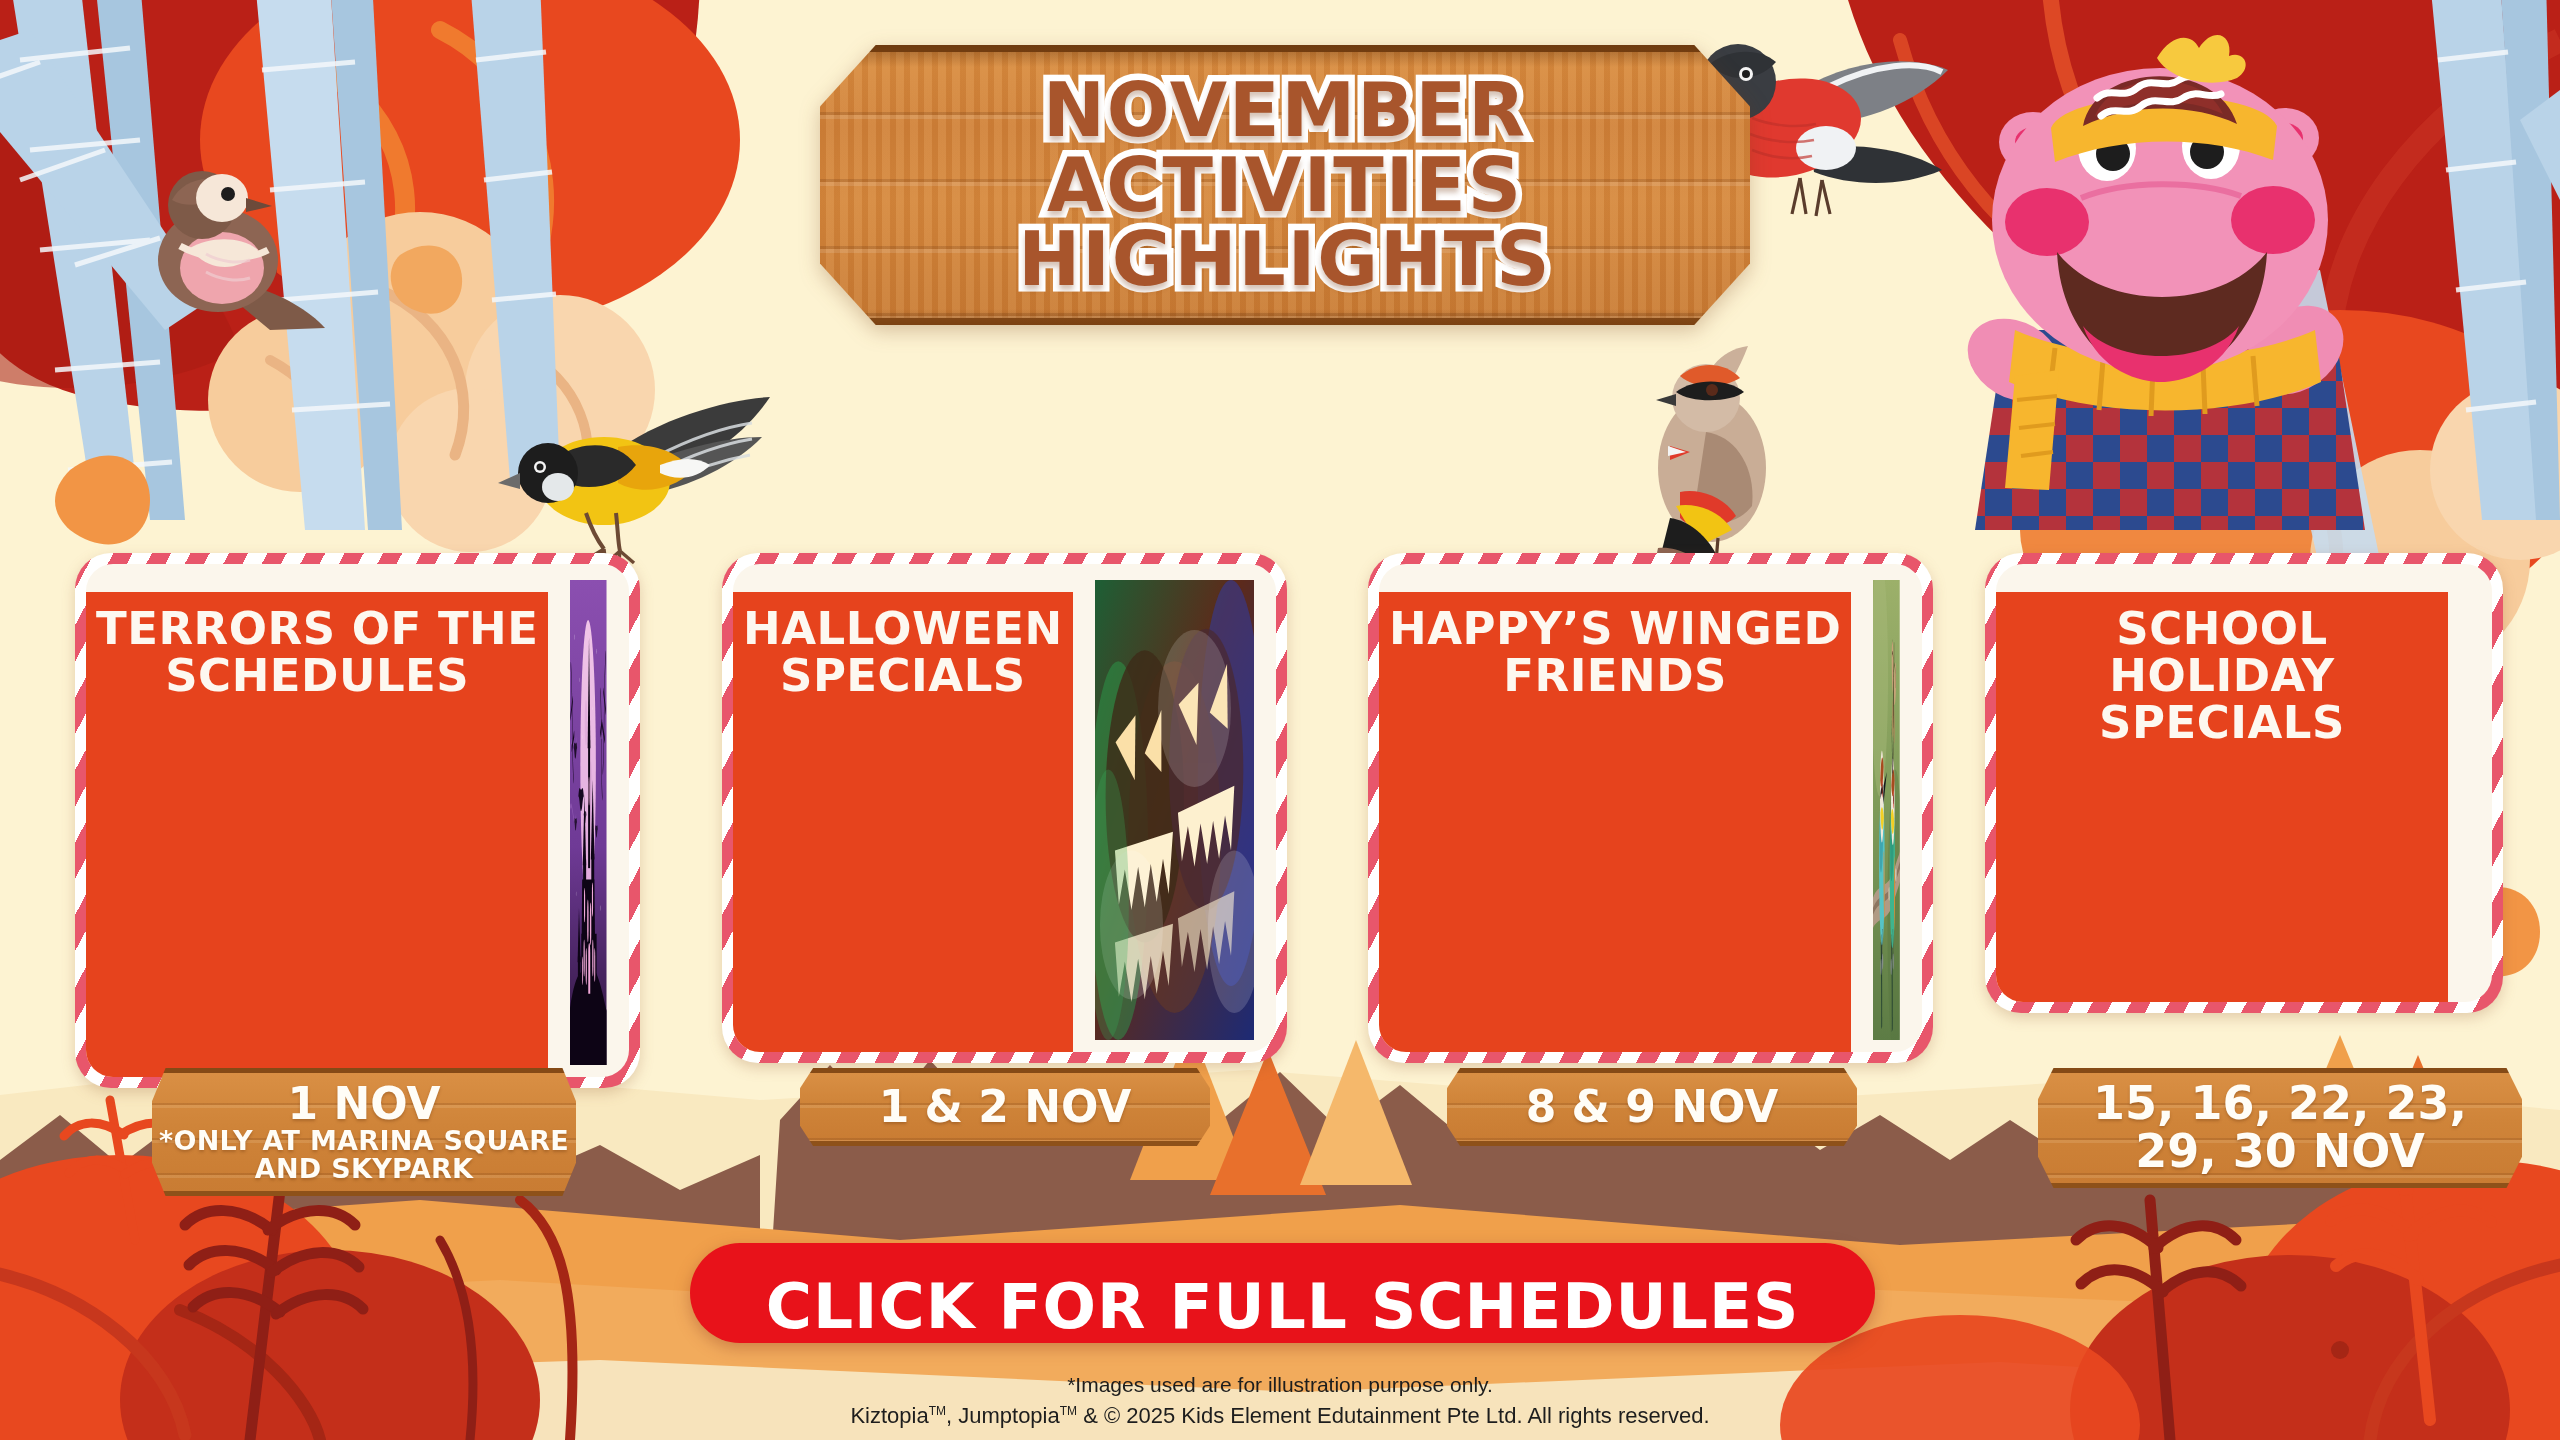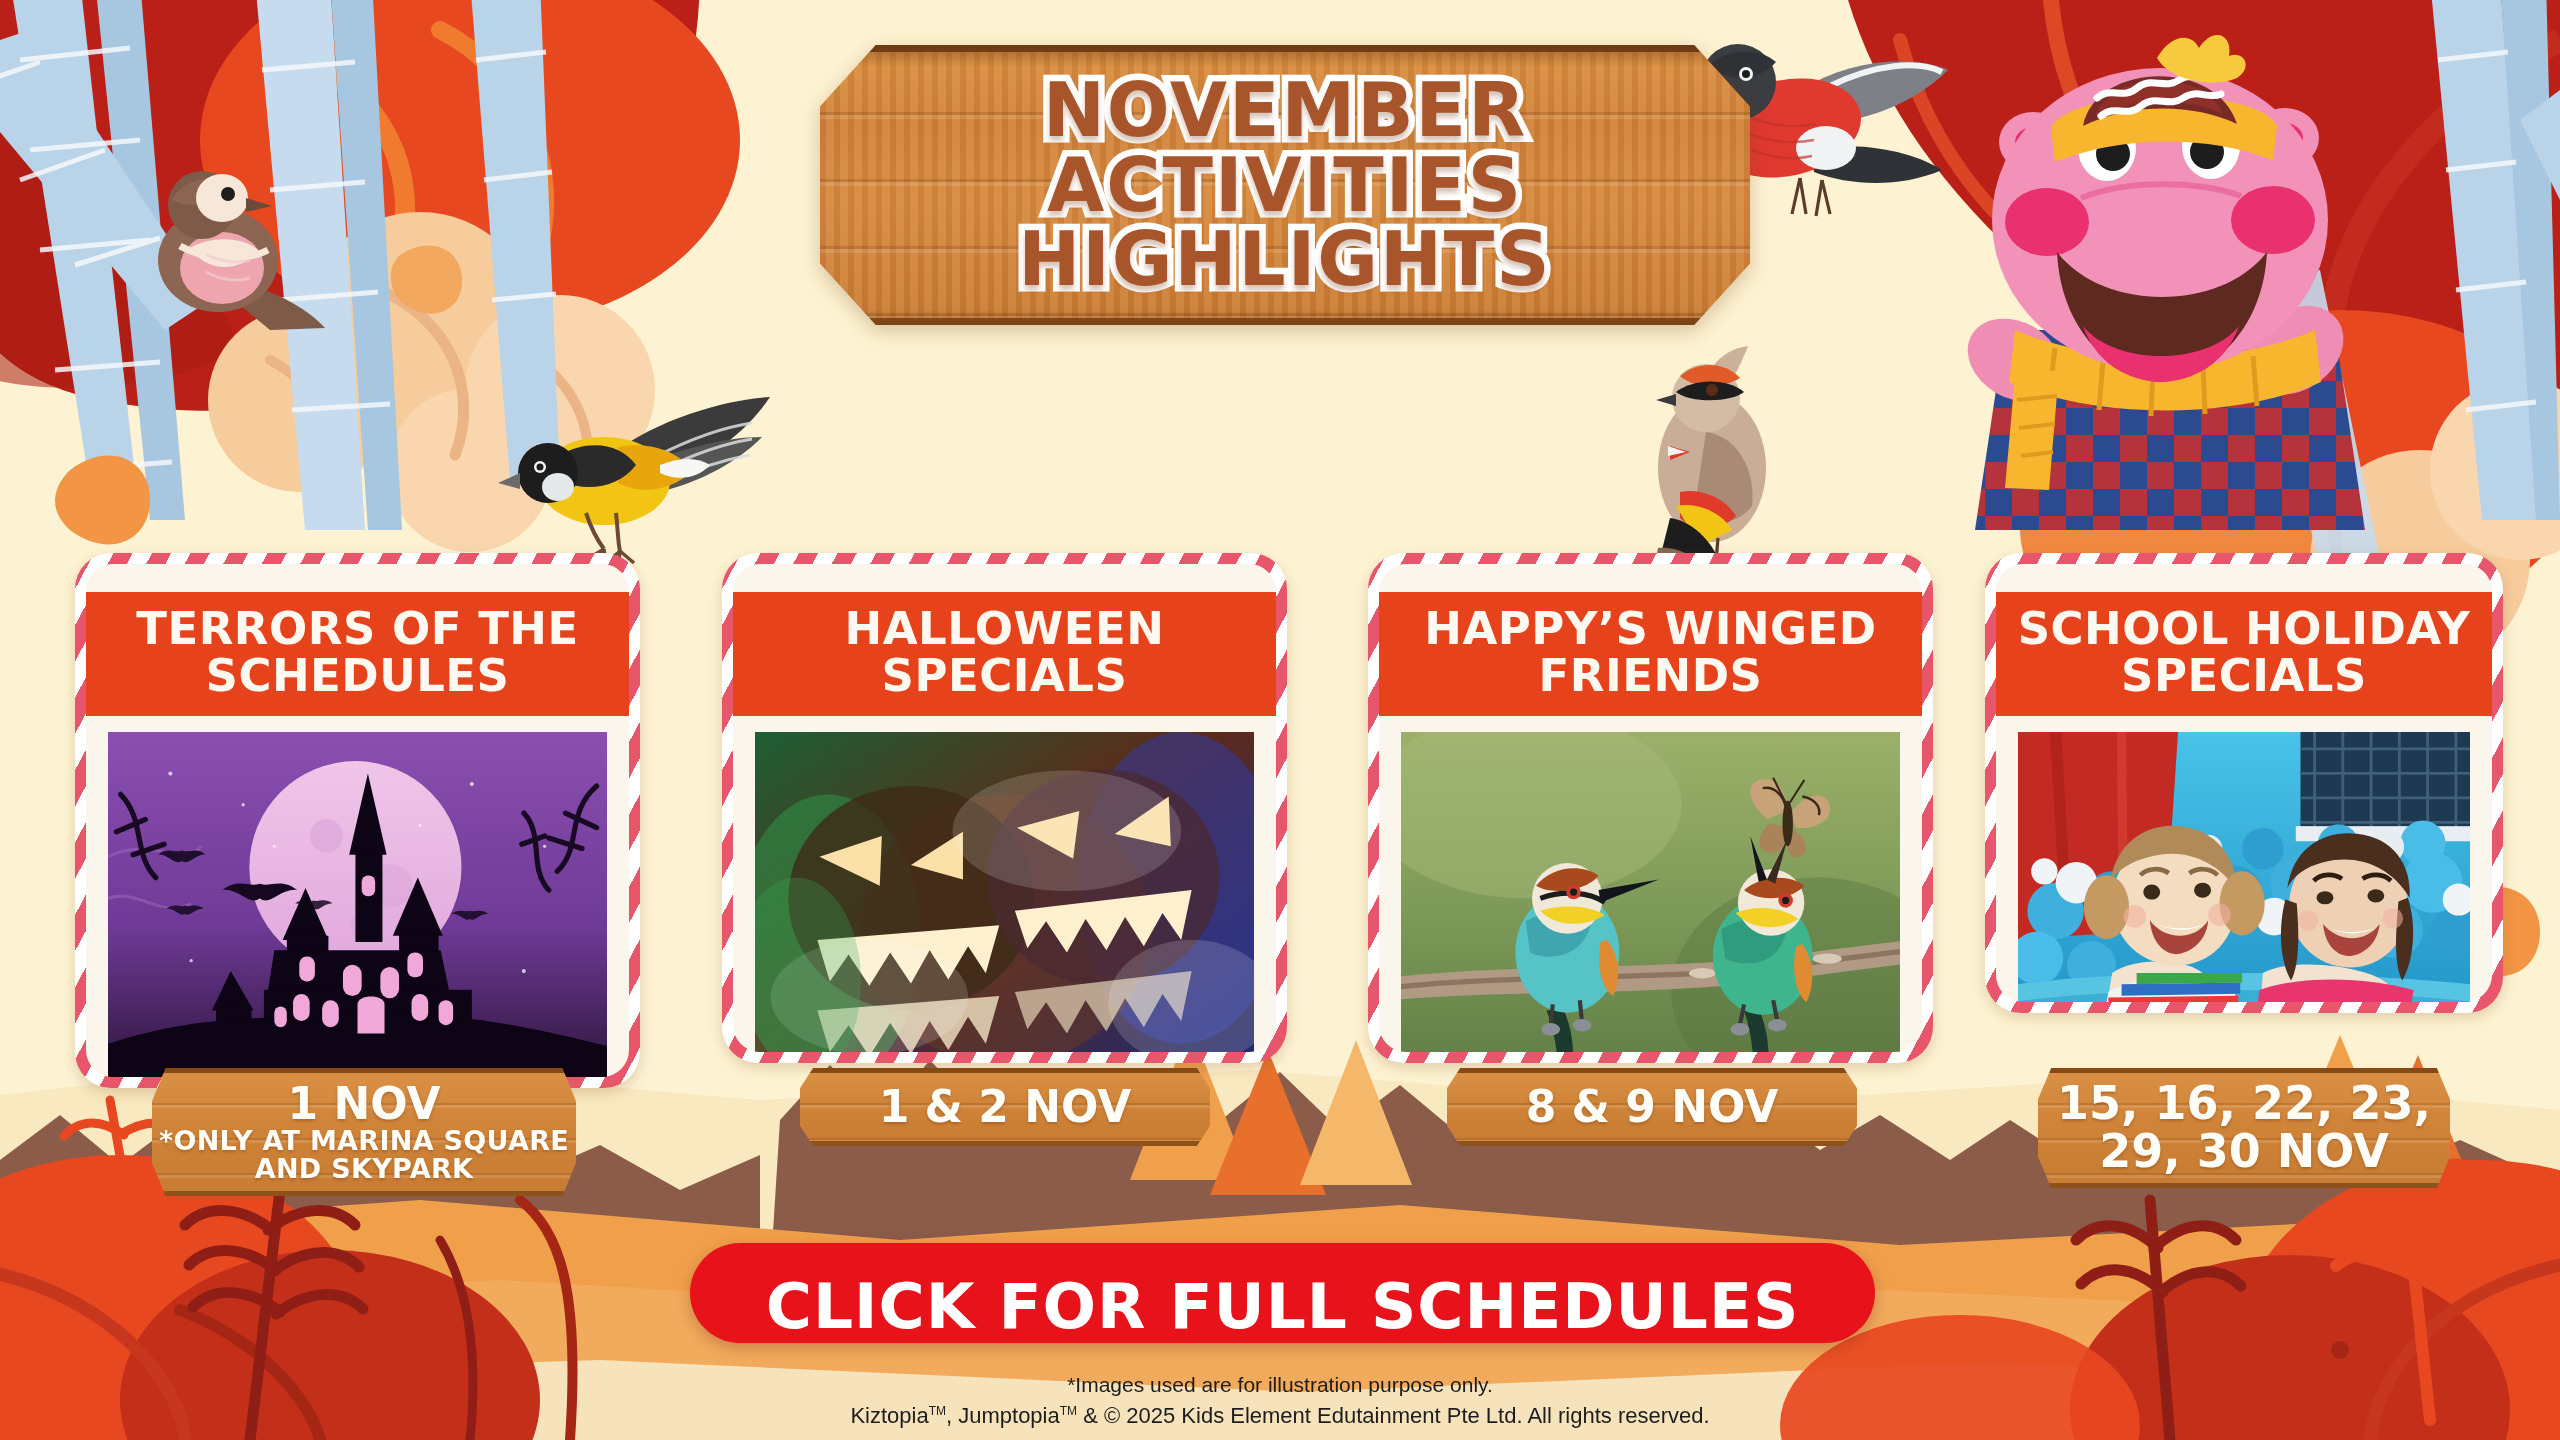--- a/index.html
+++ b/index.html
@@ -69,21 +69,21 @@
       repeating-linear-gradient(118deg,
         #e8566b 0px, #e8566b 17px,
         #ffffff 17px, #ffffff 34px);
     filter:drop-shadow(0 5px 7px rgba(130,70,30,.22));
   }
   .card-inner {
     background:#fbf6ec;
     border-radius:27px;
     overflow:hidden;
     height:100%;
-    display:flex; flex-direction:column;
+    display:flex; flex-direction:row;
   }
   .card-head {
     background:#e6431d;
     color:#fdf8f0;
     font-family:"DejaVu Sans", sans-serif;
     font-weight:bold;
     text-align:center;
     line-height:1.04;
     padding:14px 10px 16px;
     letter-spacing:.5px;
@@ -831,21 +831,21 @@
                 <path d="M330,208 C346,216 366,216 378,208 C366,214 342,214 330,208 Z" fill="#ffffff"></path>
                 <circle cx="308" cy="200" r="11" fill="#f0b0a0" opacity=".55"></circle>
                 <circle cx="398" cy="198" r="11" fill="#f0b0a0" opacity=".55"></circle>
               </g>
             </svg>
           </div>
         </div>
       </div>
     </div>
 
-    <div class="plaque" style="left:2038px; top:1068px; width:412px; height:120px;">
+    <div class="plaque" style="left:2038px; top:1068px; width:484px; height:120px;">
       <span style="font-size:46px;">
         <span style="display:block;">15, 16, 22, 23,</span>
         <span style="display:block;">29, 30 NOV</span>
       </span>
     </div>
   </div>
 
   <div class="cta">
     <span>CLICK FOR FULL SCHEDULES</span>
   </div>

